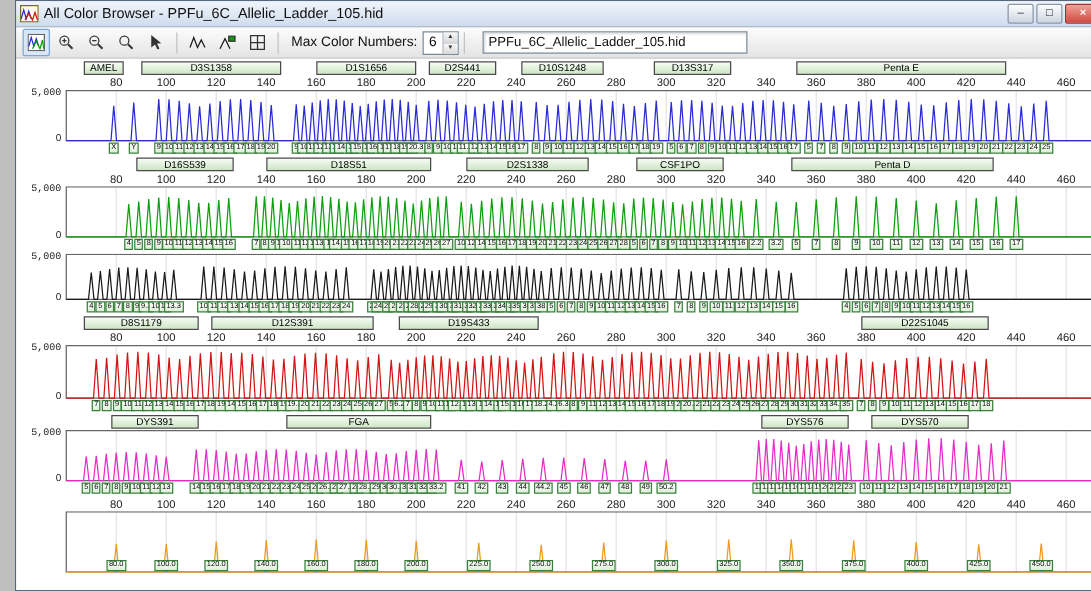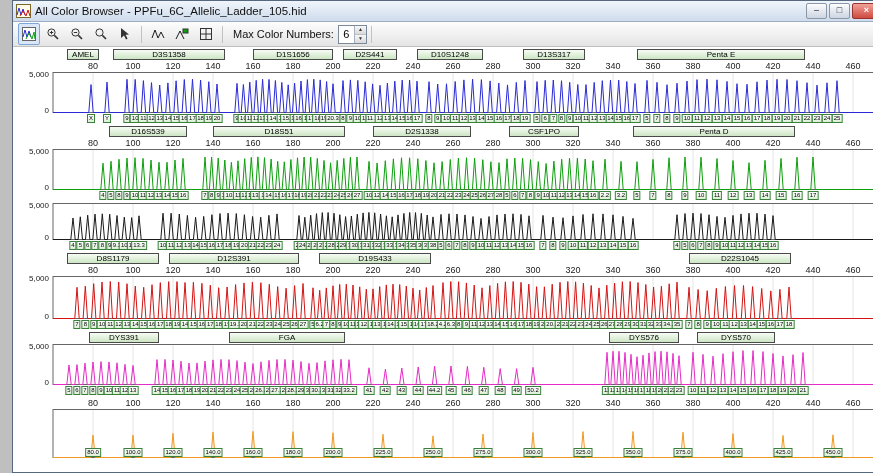--- a/index.html
+++ b/index.html
@@ -26,21 +26,21 @@
   .filefield{margin-left:10px;width:202px;height:16px;border:1px solid #7a8a9a;background:#fff;font-size:10.5px;line-height:16px;padding:0 4px;box-shadow:inset 1px 1px 2px rgba(0,0,0,.18);white-space:nowrap;overflow:hidden;color:#111;}
   
   .content{flex:1 1 auto;background:#fff;padding-top:2px;overflow:hidden;}
   .ch{position:relative;margin-bottom:2px;}
   .markers{position:relative;height:12px;}
   .mbox{position:absolute;top:0;height:9px;line-height:9px;font-size:8px;text-align:center;border:1px solid #4a4a4a;background:linear-gradient(#f7fcf5,#cde6c4);overflow:hidden;color:#000;white-space:nowrap;}
   .ruler{position:relative;height:11px;}
   .ruler span{position:absolute;transform:translateX(-50%);top:0;line-height:11px;font-size:9px;color:#222;}
   .plotwrap{position:relative;}
   .ylab{position:absolute;left:2px;width:34px;text-align:right;font-size:8px;color:#222;}
-  .ymax{top:-2px;}
+  .ymax{top:-2px;font-family:Liberation Mono, monospace;}
   .ymin{bottom:-1px;}
   .alleles{position:relative;height:10px;}
   .abox{position:absolute;transform:translateX(-50%);top:0;height:7px;line-height:7px;font-size:6px;padding:0 1px;border:1px solid #37813a;background:linear-gradient(#ffffff,#ddeed6);white-space:nowrap;color:#000;}
   .abox.inplot{top:auto;bottom:2px;}
   svg{display:block;}
 </style>
 </head>
 <body>
 
 <div class="win">
@@ -133,20 +133,21 @@
     <span class="tsep"></span>
     <span class="tlabel">Max Color Numbers:</span>
     <span class="spin">
       <span class="spinval">6</span>
       <span class="spinbtns">
         <span class="sb">▲</span>
         <span class="sb">▼</span>
       </span>
     </span>
     <span class="tsep"></span>
+    <span class="filefield">PPFu_6C_Allelic_Ladder_105.hid</span>
   </div>
 
   <div id="charts" class="content">
       <div class="ch">
         <div class="markers">
           <div class="mbox" style="left: 54px; width: 30px;">AMEL</div>
           <div class="mbox" style="left: 100px; width: 110px;">D3S1358</div>
           <div class="mbox" style="left: 240px; width: 78px;">D1S1656</div>
           <div class="mbox" style="left: 330px; width: 52px;">D2S441</div>
           <div class="mbox" style="left: 404px; width: 64px;">D10S1248</div>

